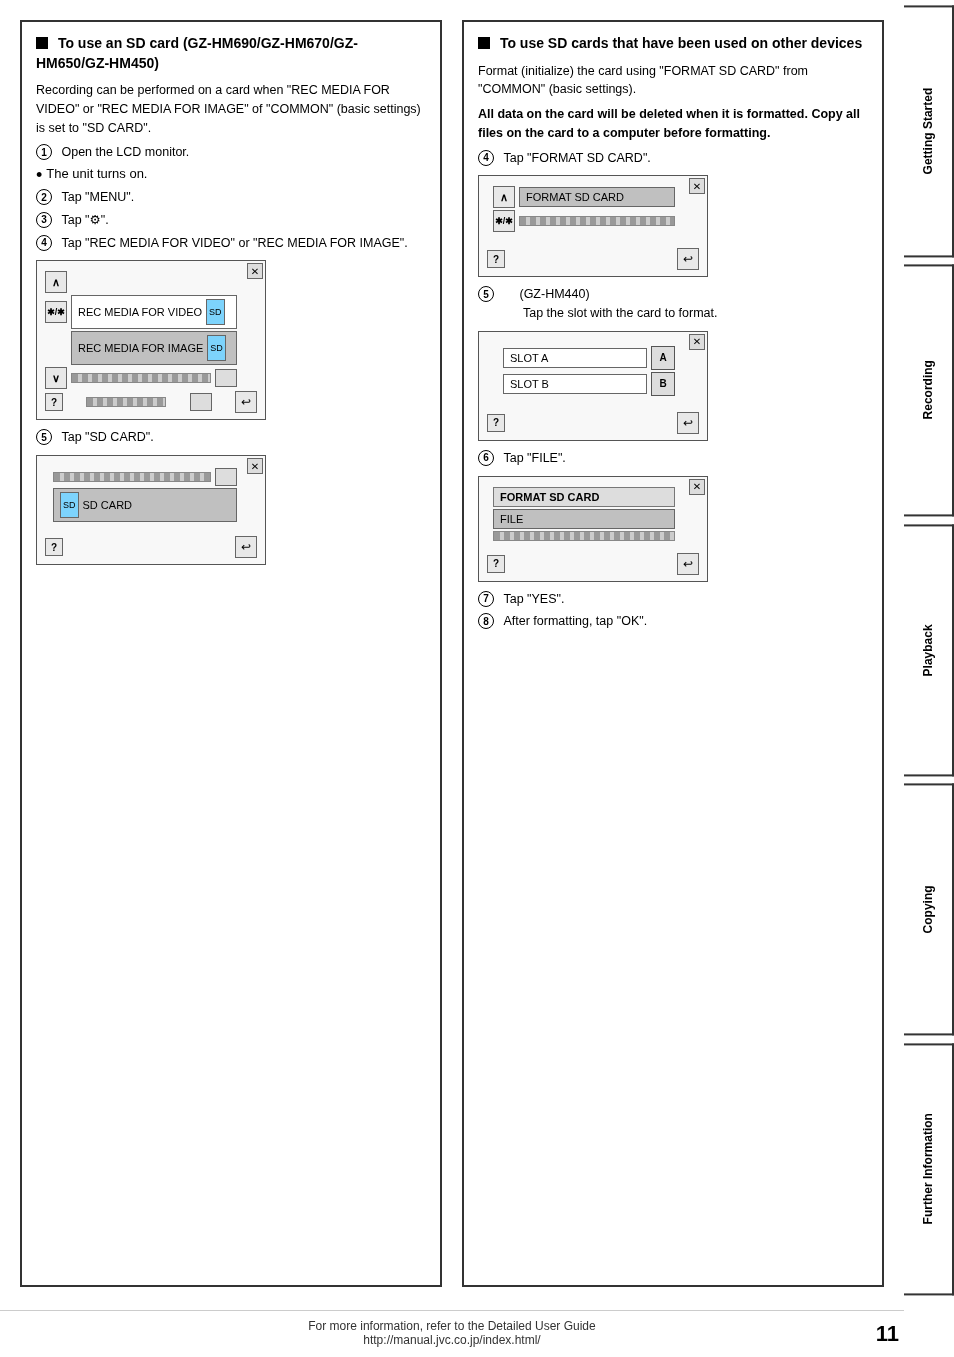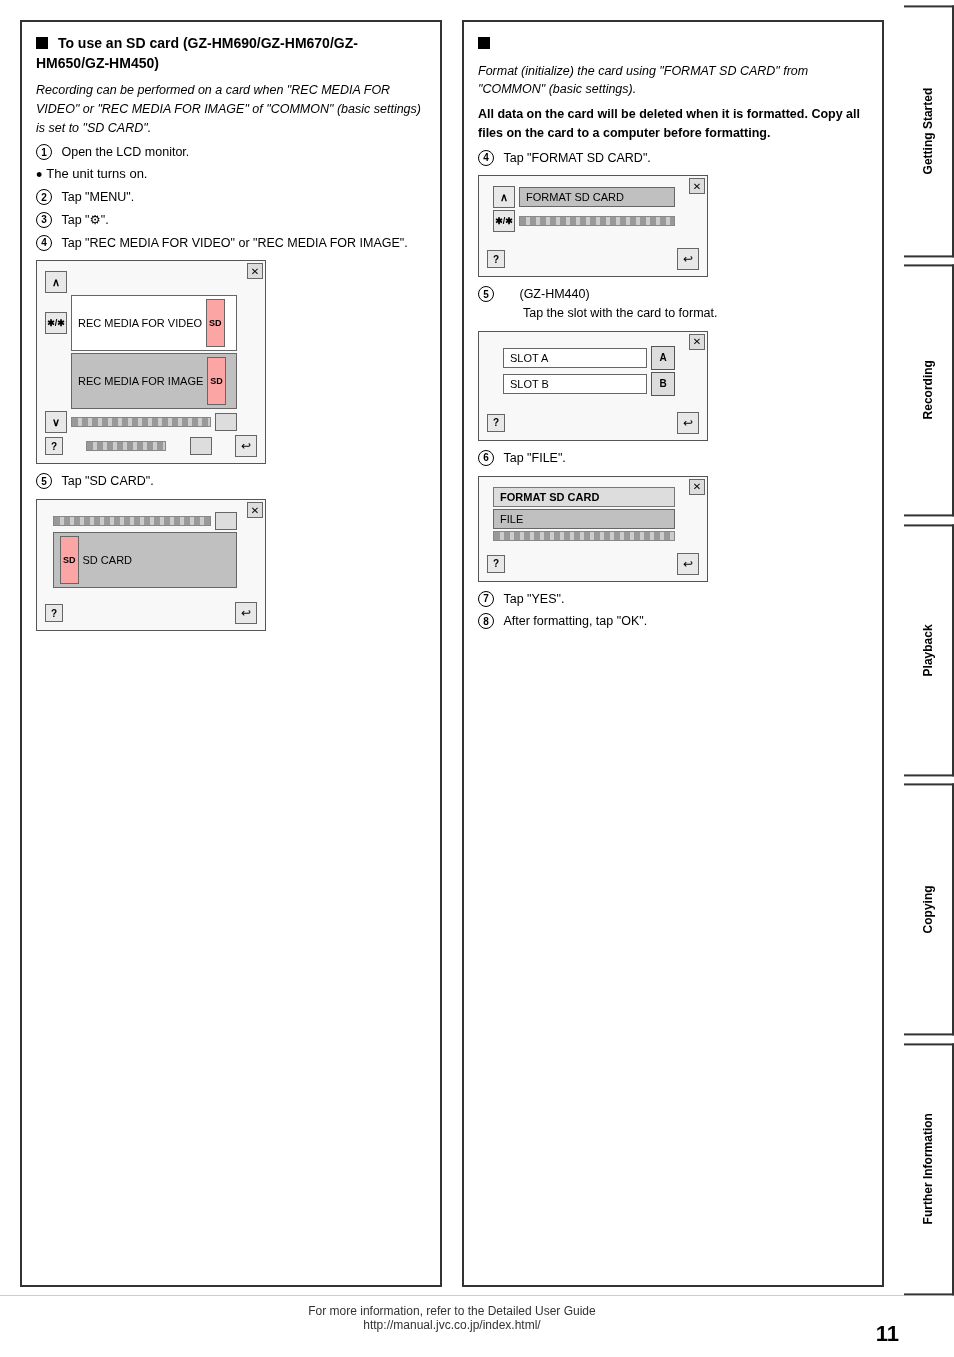--- a/index.html
+++ b/index.html
@@ -100,21 +100,20 @@
       margin-right: 6px;
       vertical-align: middle;
       position: relative;
       top: -1px;
     }
 
     .body-text {
       font-size: 12.5px;
       line-height: 1.5;
       margin-bottom: 6px;
-      font-style: italic;
     }
 
     .step {
       font-size: 12.5px;
       line-height: 1.5;
       margin-bottom: 4px;
       display: flex;
       align-items: flex-start;
       gap: 2px;
     }
@@ -199,24 +198,24 @@
       align-items: center;
       gap: 4px;
     }
 
     .ui-menu-item.highlighted {
       background: #c0c0c0;
     }
 
     .sd-badge {
       border: 1px solid #666;
-      background: #fca5a5;
+      background: #7dd3fc;
       font-size: 9px;
-      padding: 18px 2px;
-      font-weight: bold;
+      padding: 7px 2px;
+      font-weight: normal;
     }
 
     .ui-placeholder-bar {
       height: 10px;
       background: repeating-linear-gradient(
         90deg,
         #999 0px,
         #999 6px,
         #ccc 6px,
         #ccc 10px
@@ -269,21 +268,21 @@
     .bold-warning {
       font-weight: bold;
       font-size: 12.5px;
       line-height: 1.5;
       margin-bottom: 6px;
     }
 
     
     .footer {
       position: absolute;
-      bottom: 25px;
+      bottom: 10px;
       left: 0;
       right: 50px;
       text-align: center;
       font-size: 12px;
       color: #333;
       border-top: 1px solid #ccc;
       padding-top: 8px;
     }
 
     .page-number {
@@ -394,20 +393,21 @@
             <div style="flex:1;"></div>
             <div class="ui-back-btn">↩</div>
           </div>
         </div>
 
       </div>
 
       <div class="right-col">
         <div class="section-title">
           <span class="black-square"></span>
+          <span>To use SD cards that have been used on other devices</span>
         </div>
 
         <p class="body-text">Format (initialize) the card using "FORMAT SD CARD" from "COMMON" (basic settings).</p>
 
         <p class="bold-warning">All data on the card will be deleted when it is formatted. Copy all files on the card to a computer before formatting.</p>
 
 
         <div class="step">
           <span class="step-num">4</span>
           <span style="margin-left:4px">&nbsp;Tap "FORMAT SD CARD".</span>

